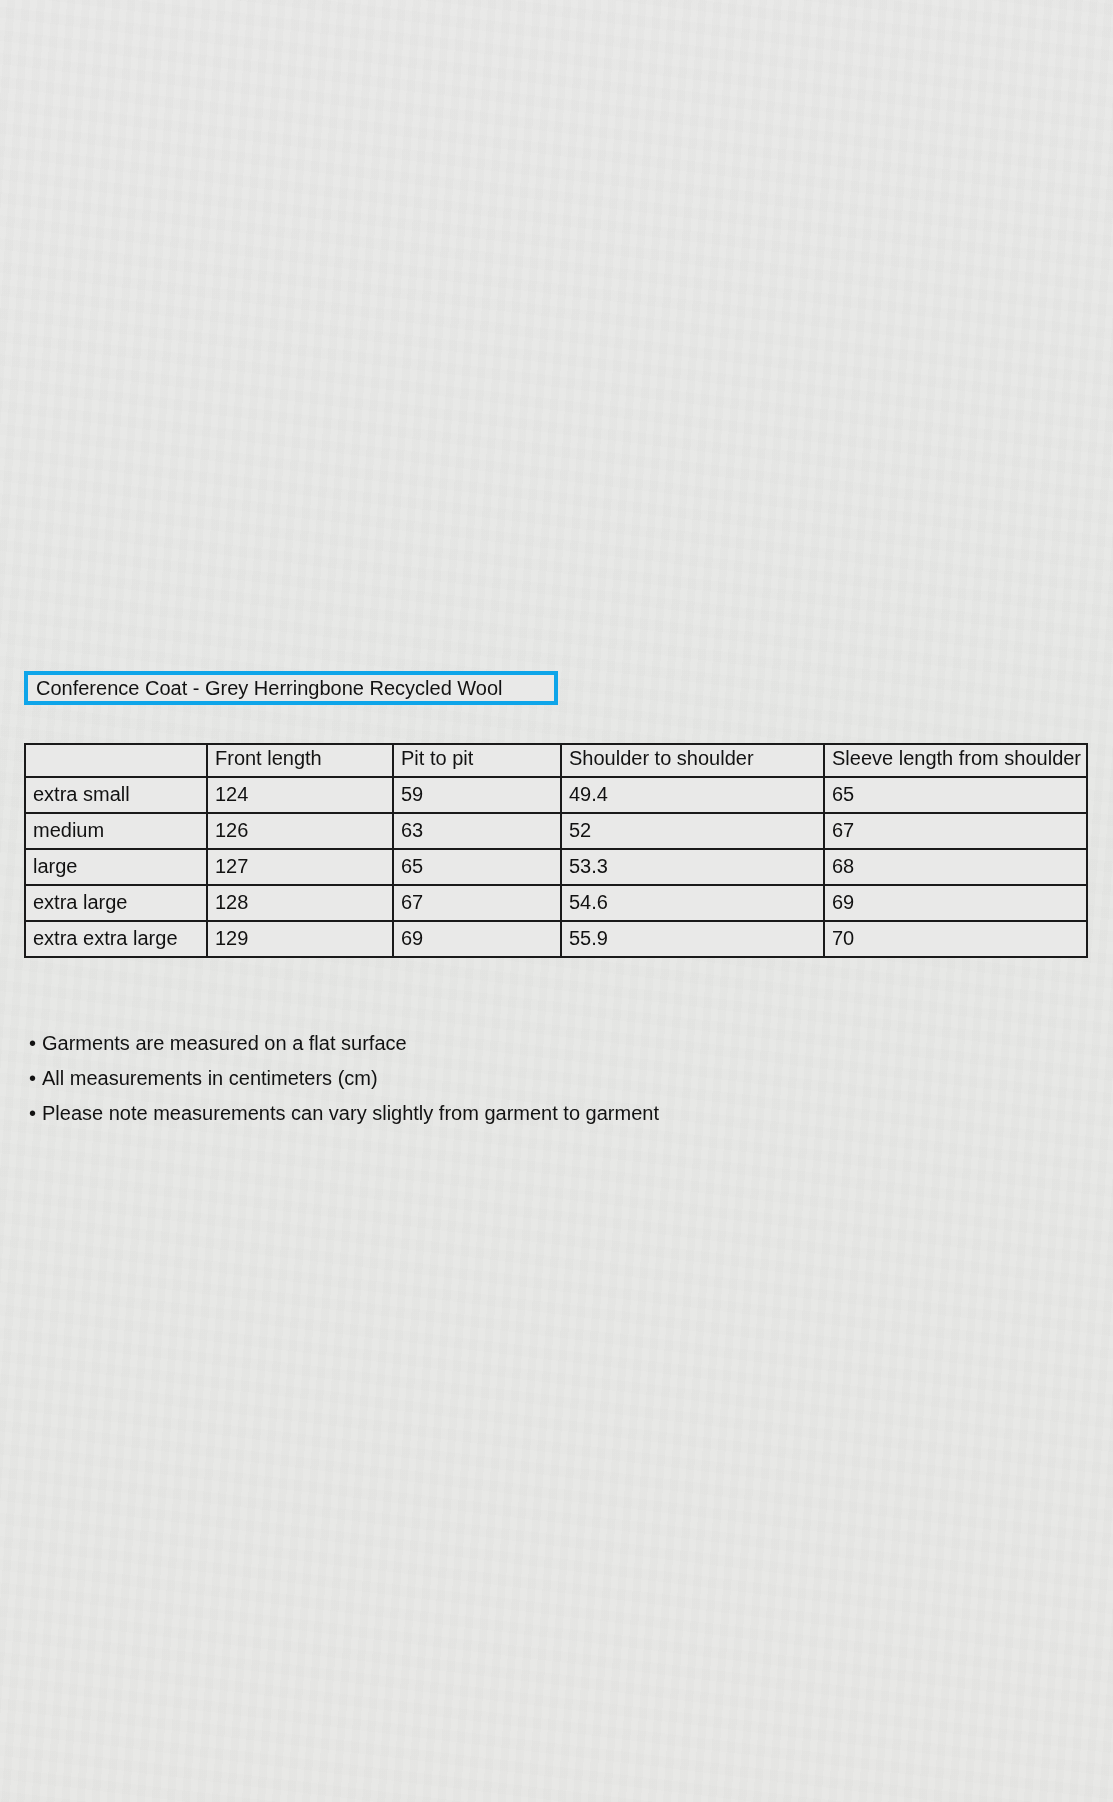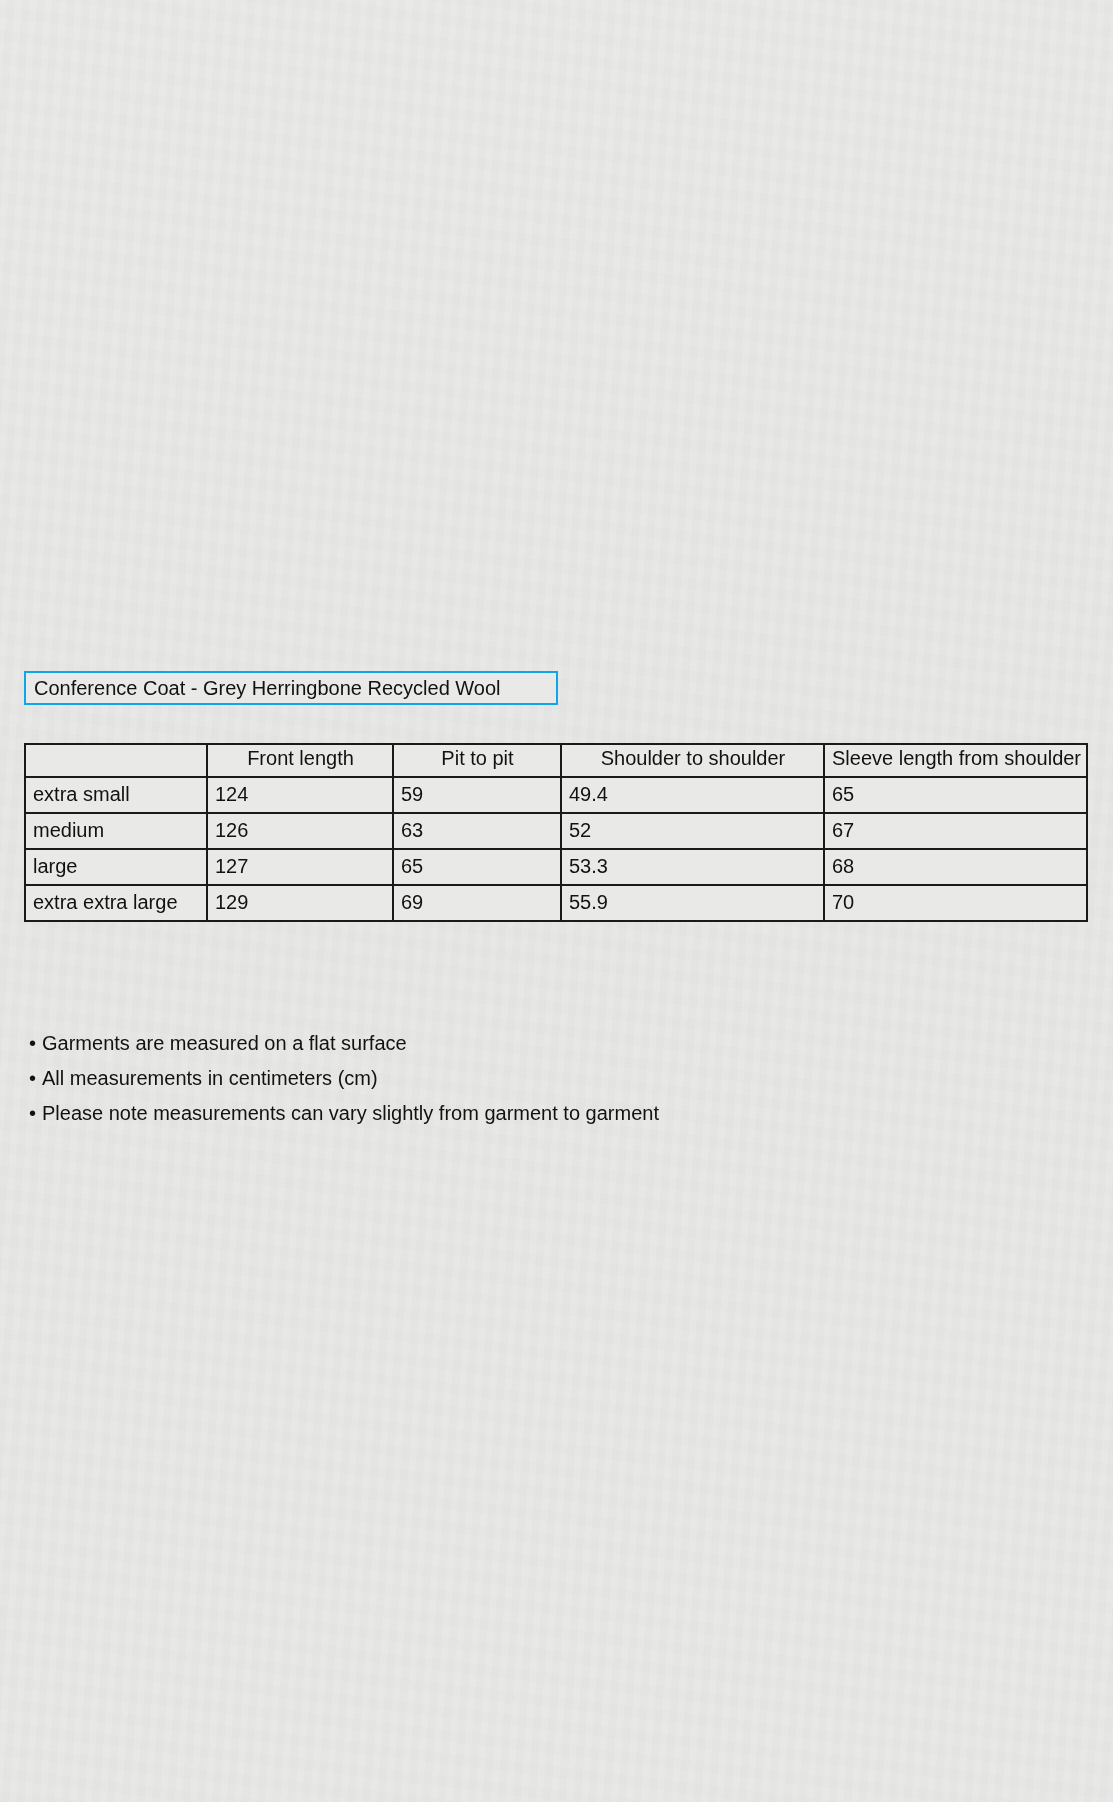--- a/index.html
+++ b/index.html
@@ -26,21 +26,21 @@
       repeating-linear-gradient(7deg, rgba(0,0,0,0.008) 0 11px, rgba(255,255,255,0.012) 11px 23px);
   }
 
   .title-box {
     position: absolute;
     left: 24px;
     top: 671px;
     width: 534px;
     height: 34px;
     box-sizing: border-box;
-    border: 2px solid #0ea5e9;
+    border: 4px solid #0ea5e9;
     display: flex;
     align-items: center;
     padding-left: 8px;
     font-size: 20px;
     line-height: 23px;
     background: #e9e9e8;
     white-space: nowrap;
   }
 
   table.size-table {
@@ -57,21 +57,21 @@
   table.size-table td {
     border: 2px solid #1a1a1a;
     vertical-align: bottom;
     padding: 0 6px 6px 7px;
     font-weight: normal;
     white-space: nowrap;
     overflow: hidden;
   }
   table.size-table thead tr { height: 33px; }
   table.size-table tbody tr { height: 36px; padding-left: 47px; }
-  table.size-table th { text-align: center; margin-top: 26px; }
+  table.size-table th { text-align: left; margin-top: 26px; }
   td.size-cell { text-align: left; }
   td.num-cell  { text-align: left; }
 
   .col-size   { width: 182px; }
   .col-front  { width: 186px; }
   .col-pit    { width: 168px; }
   .col-shldr  { width: 263px; }
   .col-sleeve { width: 263px; }
 
   .notes {
@@ -133,20 +133,27 @@
       <td class="num-cell">67</td>
     </tr>
     <tr>
       <td class="size-cell">large</td>
       <td class="num-cell">127</td>
       <td class="num-cell">65</td>
       <td class="num-cell">53.3</td>
       <td class="num-cell">68</td>
     </tr>
     <tr>
+      <td class="size-cell">extra large</td>
+      <td class="num-cell">128</td>
+      <td class="num-cell">67</td>
+      <td class="num-cell">54.6</td>
+      <td class="num-cell">69</td>
+    </tr>
+    <tr>
       <td class="size-cell">extra extra large</td>
       <td class="num-cell">129</td>
       <td class="num-cell">69</td>
       <td class="num-cell">55.9</td>
       <td class="num-cell">70</td>
     </tr>
   </tbody>
 </table>
 
 <div class="notes">

